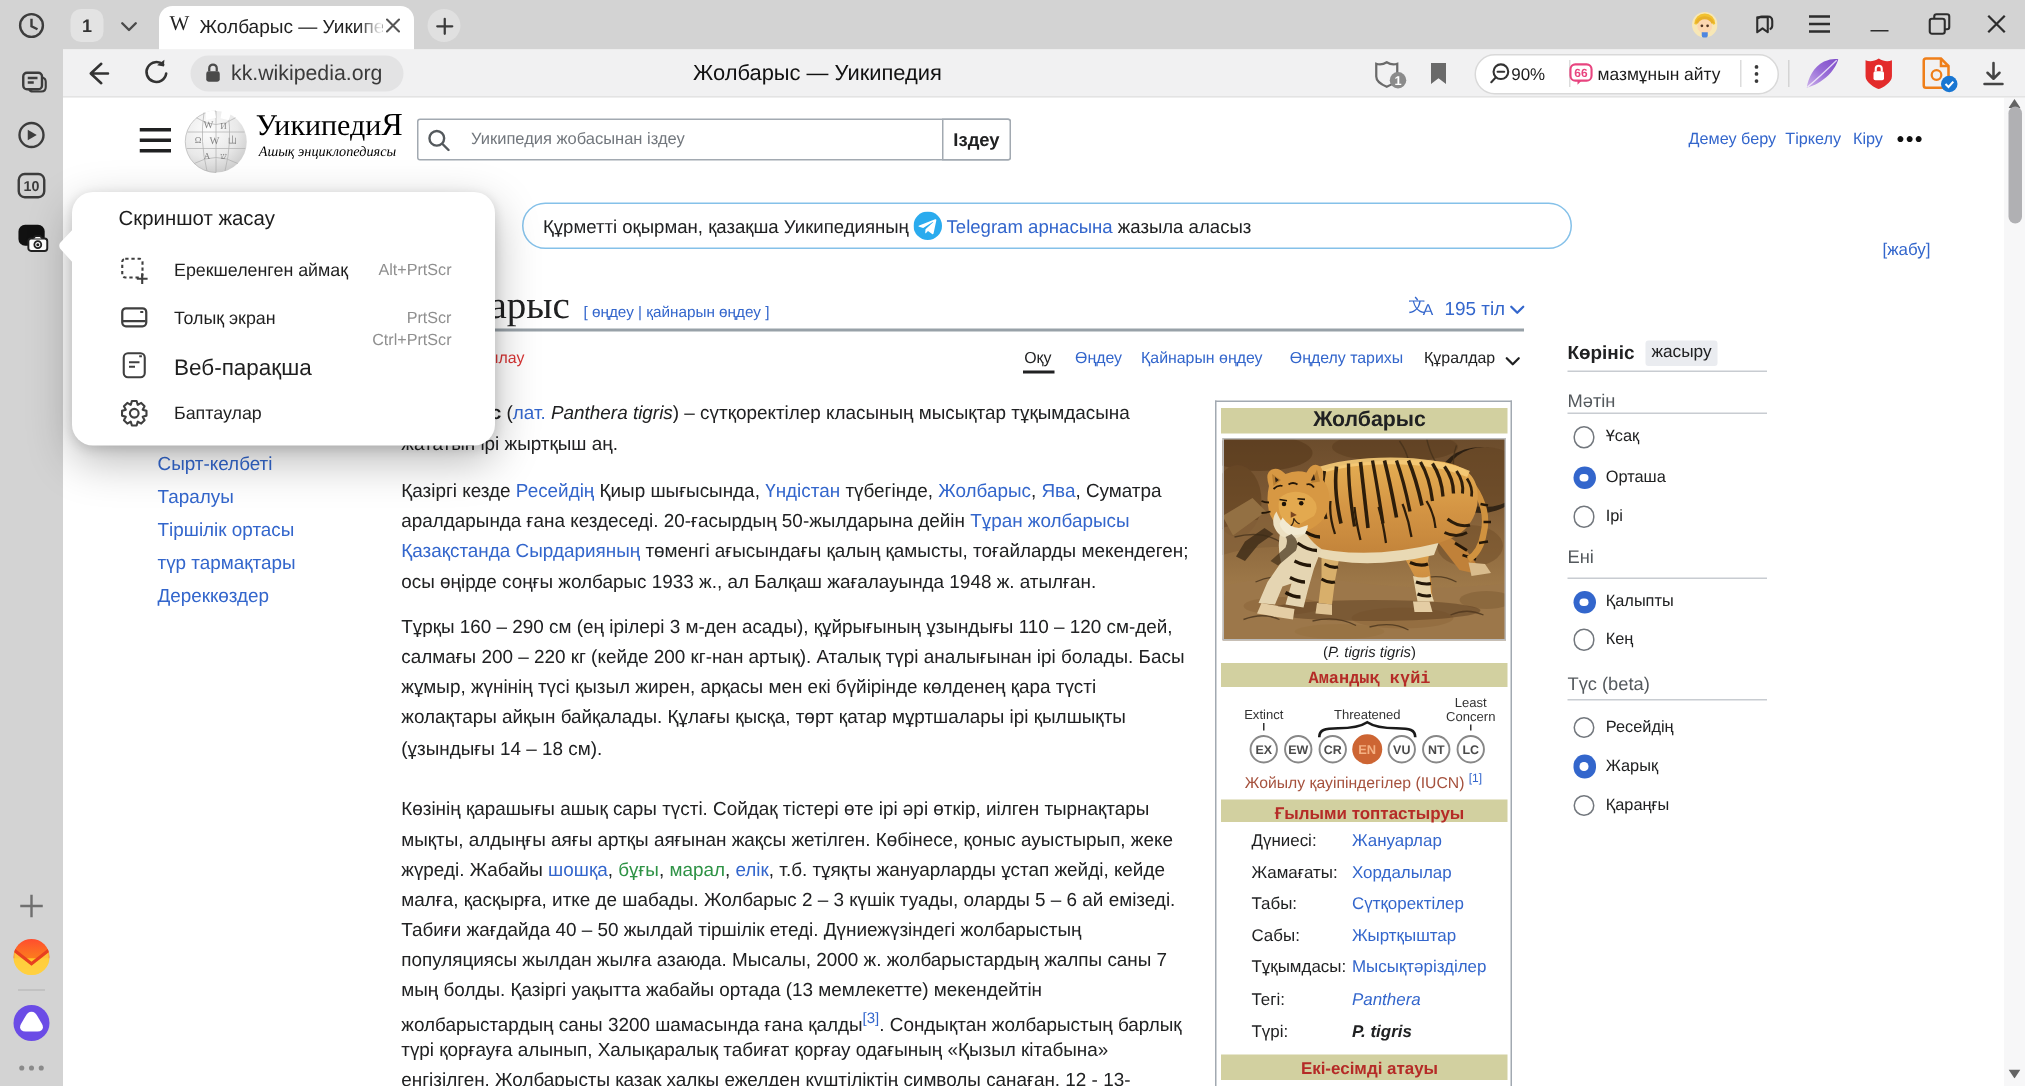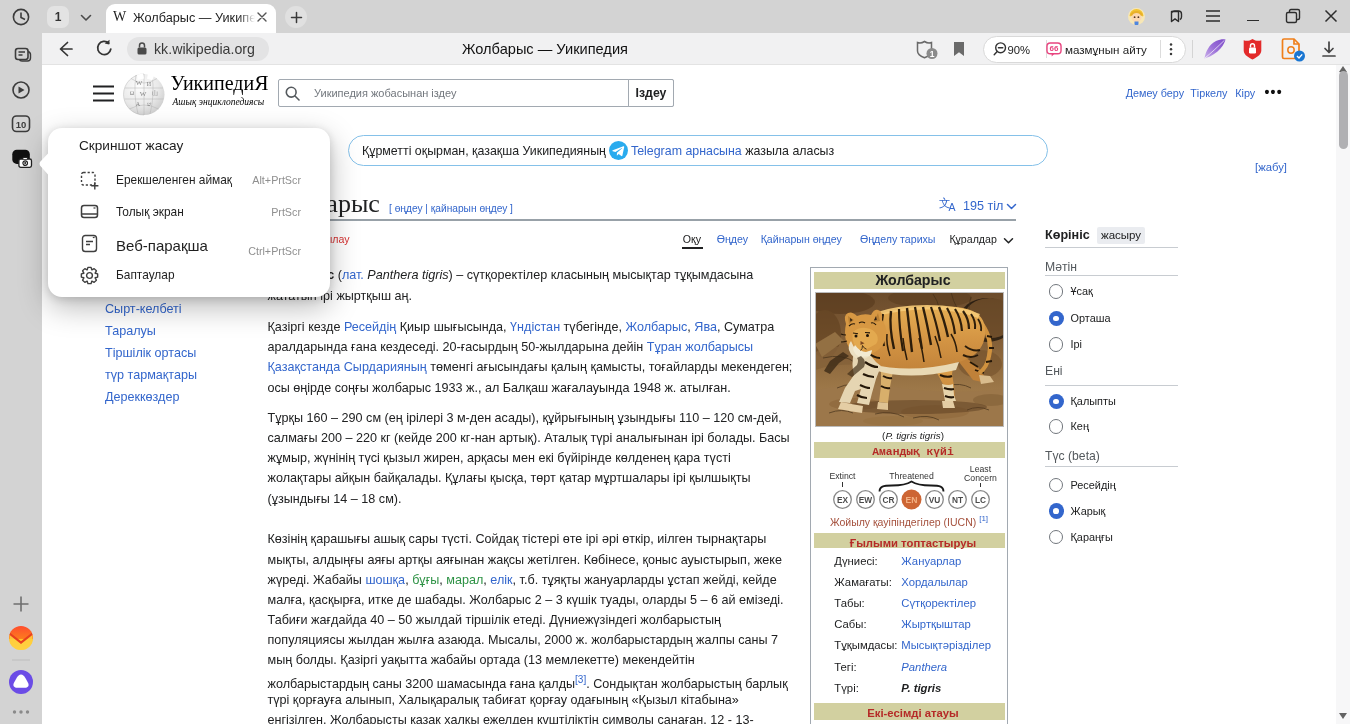--- a/index.html
+++ b/index.html
@@ -544,20 +544,20 @@
   </svg>
   <div class="abs nw" style="left:116px; top:205px; font-size:11.9px; color:#1f1f1f;">Толық экран</div>
   <div class="abs nw" style="top:206px; left:0; width:301px; text-align:right; font-size:10.75px; color:#8f8f8f;">PrtScr</div>
 
   <svg class="abs" style="left:80px; top:234px;" width="19" height="19" viewBox="0 0 19 19">
     <rect x="2.5" y="1.5" width="14" height="16" rx="2.8" fill="none" stroke="#3f3f3f" stroke-width="1.4"></rect>
     <path d="M6 7.5 h7 M6 10.5 h4" stroke="#3f3f3f" stroke-width="1.3"></path>
     <path d="M12.8 3.5 h1.8" stroke="#3f3f3f" stroke-width="1.2"></path>
   </svg>
   <div class="abs nw" style="left:116px; top:236.5px; font-size:15px; color:#1f1f1f;">Веб-парақша</div>
-  <div class="abs nw" style="top:245px; left:0; width:301px; text-align:right; font-size:10.75px; color:#8f8f8f;">Ctrl+PrtScr</div>
+  <div class="abs nw" style="top:221px; left:0; width:301px; text-align:right; font-size:10.75px; color:#8f8f8f;">Ctrl+PrtScr</div>
 
   <svg class="abs" style="left:80px; top:266px;" width="19" height="19" viewBox="0 0 19 19">
     <path d="M7.21 3.84 L7.92 1.35 L11.08 1.35 L11.79 3.84 L11.88 3.88 L14.14 2.62 L16.38 4.86 L15.12 7.12 L15.16 7.21 L17.65 7.92 L17.65 11.08 L15.16 11.79 L15.12 11.88 L16.38 14.14 L14.14 16.38 L11.88 15.12 L11.79 15.16 L11.08 17.65 L7.92 17.65 L7.21 15.16 L7.12 15.12 L4.86 16.38 L2.62 14.14 L3.88 11.88 L3.84 11.79 L1.35 11.08 L1.35 7.92 L3.84 7.21 L3.88 7.12 L2.62 4.86 L4.86 2.62 L7.12 3.88 Z" fill="none" stroke="#3f3f3f" stroke-width="1.4" stroke-linejoin="round"></path>
     <circle cx="9.5" cy="9.5" r="2.9" fill="none" stroke="#3f3f3f" stroke-width="1.4"></circle>
   </svg>
   <div class="abs nw" style="left:116px; top:268px; font-size:11.9px; color:#1f1f1f;">Баптаулар</div>
 </div>
 
 </body></html>

